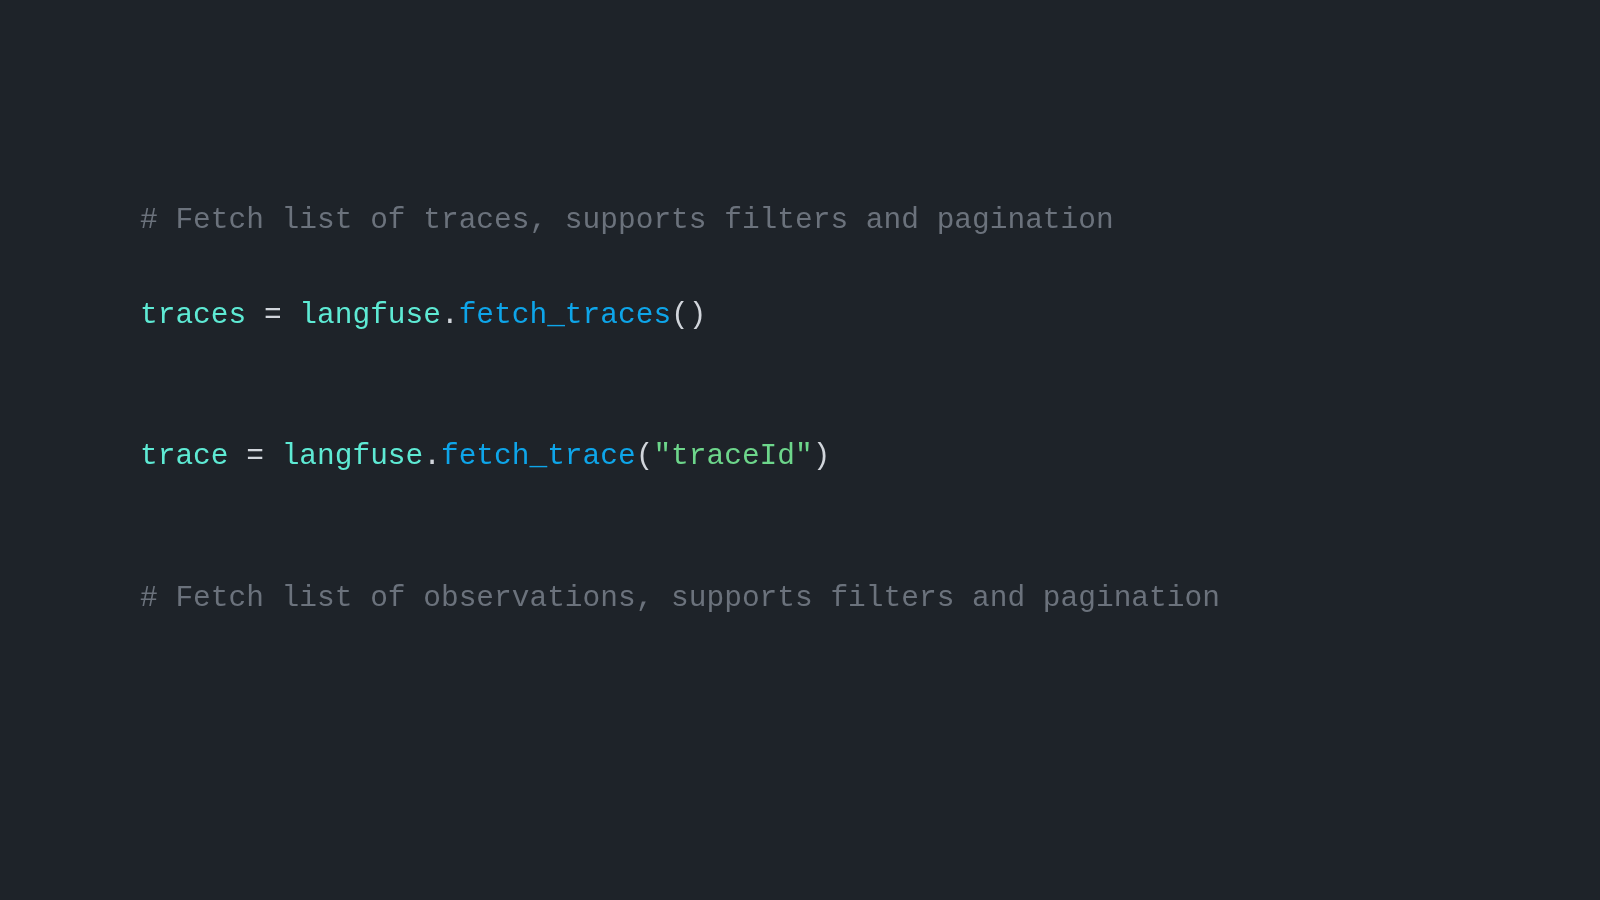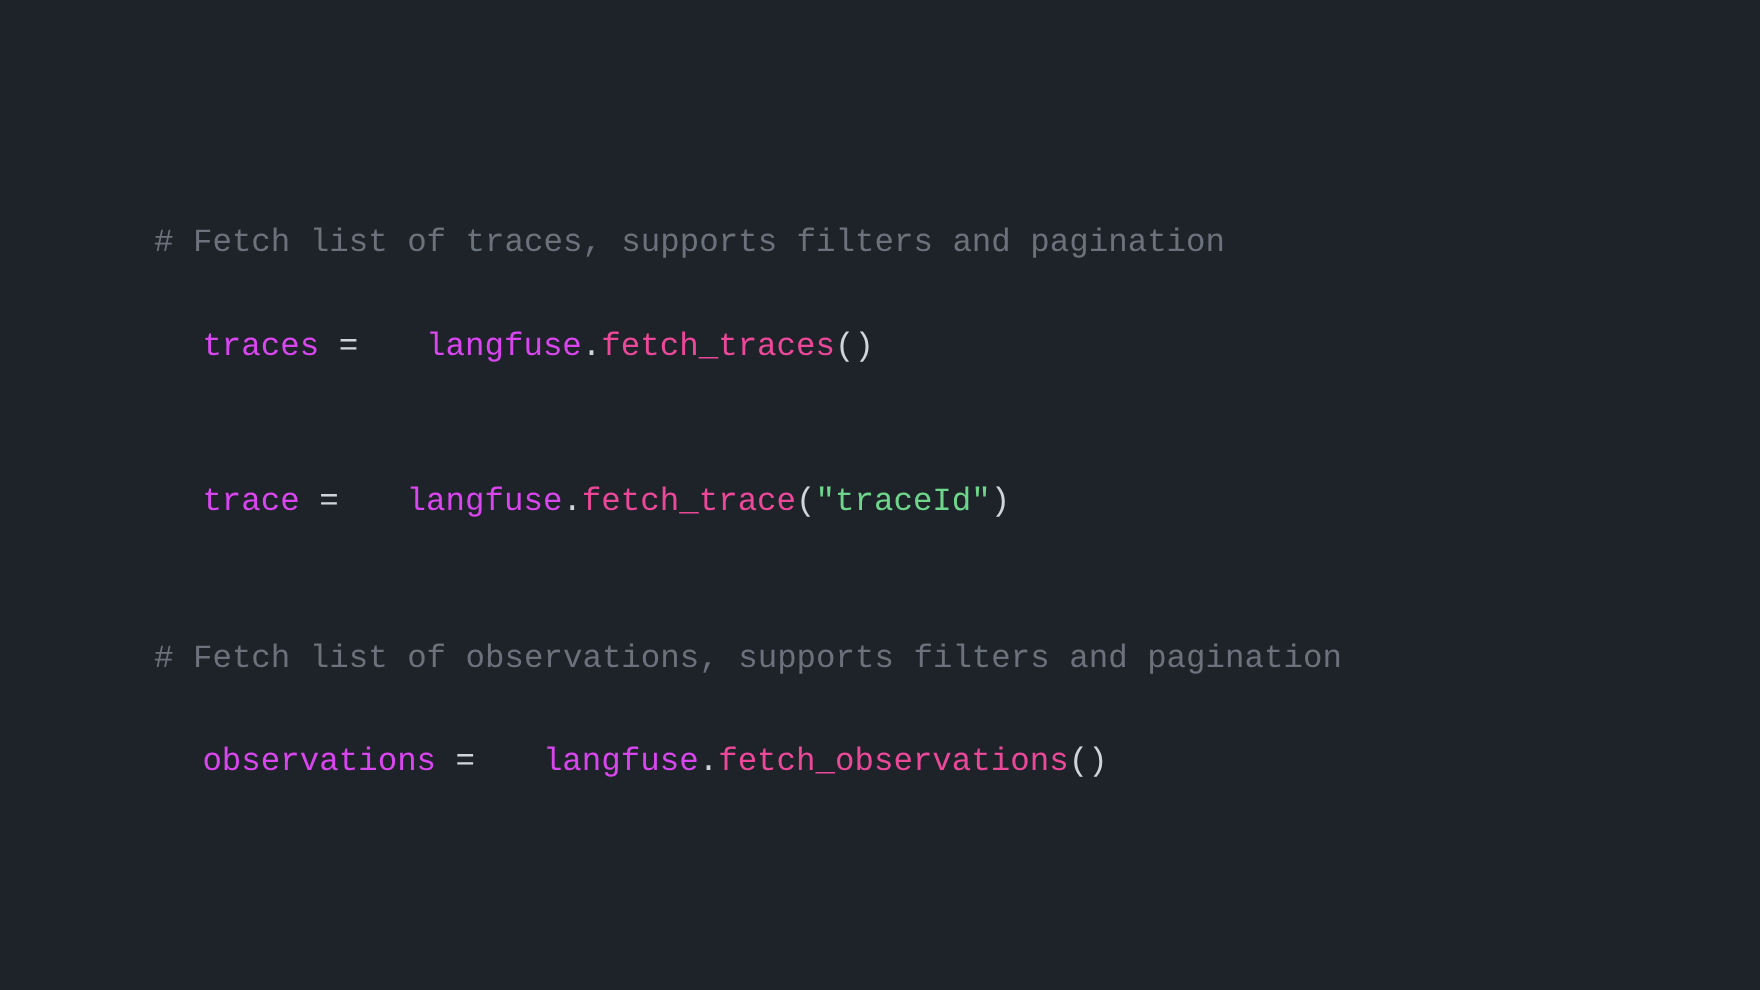--- a/index.html
+++ b/index.html
@@ -21,31 +21,30 @@
       white-space: pre;
     }
     .code-line {
       display: block;
     }
     .comment {
       color: #6b727c;
       margin-top: 26px;
     }
     .default {
-      color: #d946ef;
-      margin-left: 44px;
+      color: #5eead4;
     }
     .operator {
       color: #d1d5db;
     }
     .dot {
       color: #d1d5db;
     }
     .function {
-      color: #ec4899;
+      color: #0ea5e9;
     }
     .paren {
       color: #d1d5db;
     }
     .string {
       color: #6dd68b;
     }
     .blank-line {
       height: 1.6em;
     }
@@ -53,17 +52,16 @@
 </head>
 <body>
 
 <div class="code-container">
 <span class="code-line"><span class="comment"># Fetch list of traces, supports filters and pagination</span></span>
 <span class="code-line"><span class="default">traces</span><span class="operator"> = </span><span class="default">langfuse</span><span class="dot">.</span><span class="function">fetch_traces</span><span class="paren">(</span><span class="paren">)</span></span>
 <span class="blank-line"></span>
 <span class="code-line"><span class="default">trace</span><span class="operator"> = </span><span class="default">langfuse</span><span class="dot">.</span><span class="function">fetch_trace</span><span class="paren">(</span><span class="string">"traceId"</span><span class="paren">)</span></span>
 <span class="blank-line"></span>
 <span class="code-line"><span class="comment"># Fetch list of observations, supports filters and pagination</span></span>
-<span class="code-line"><span class="default">observations</span><span class="operator"> = </span><span class="default">langfuse</span><span class="dot">.</span><span class="function">fetch_observations</span><span class="paren">(</span><span class="paren">)</span></span>
 <span class="blank-line"></span>
 
 
 </div>
 
 </body></html>

